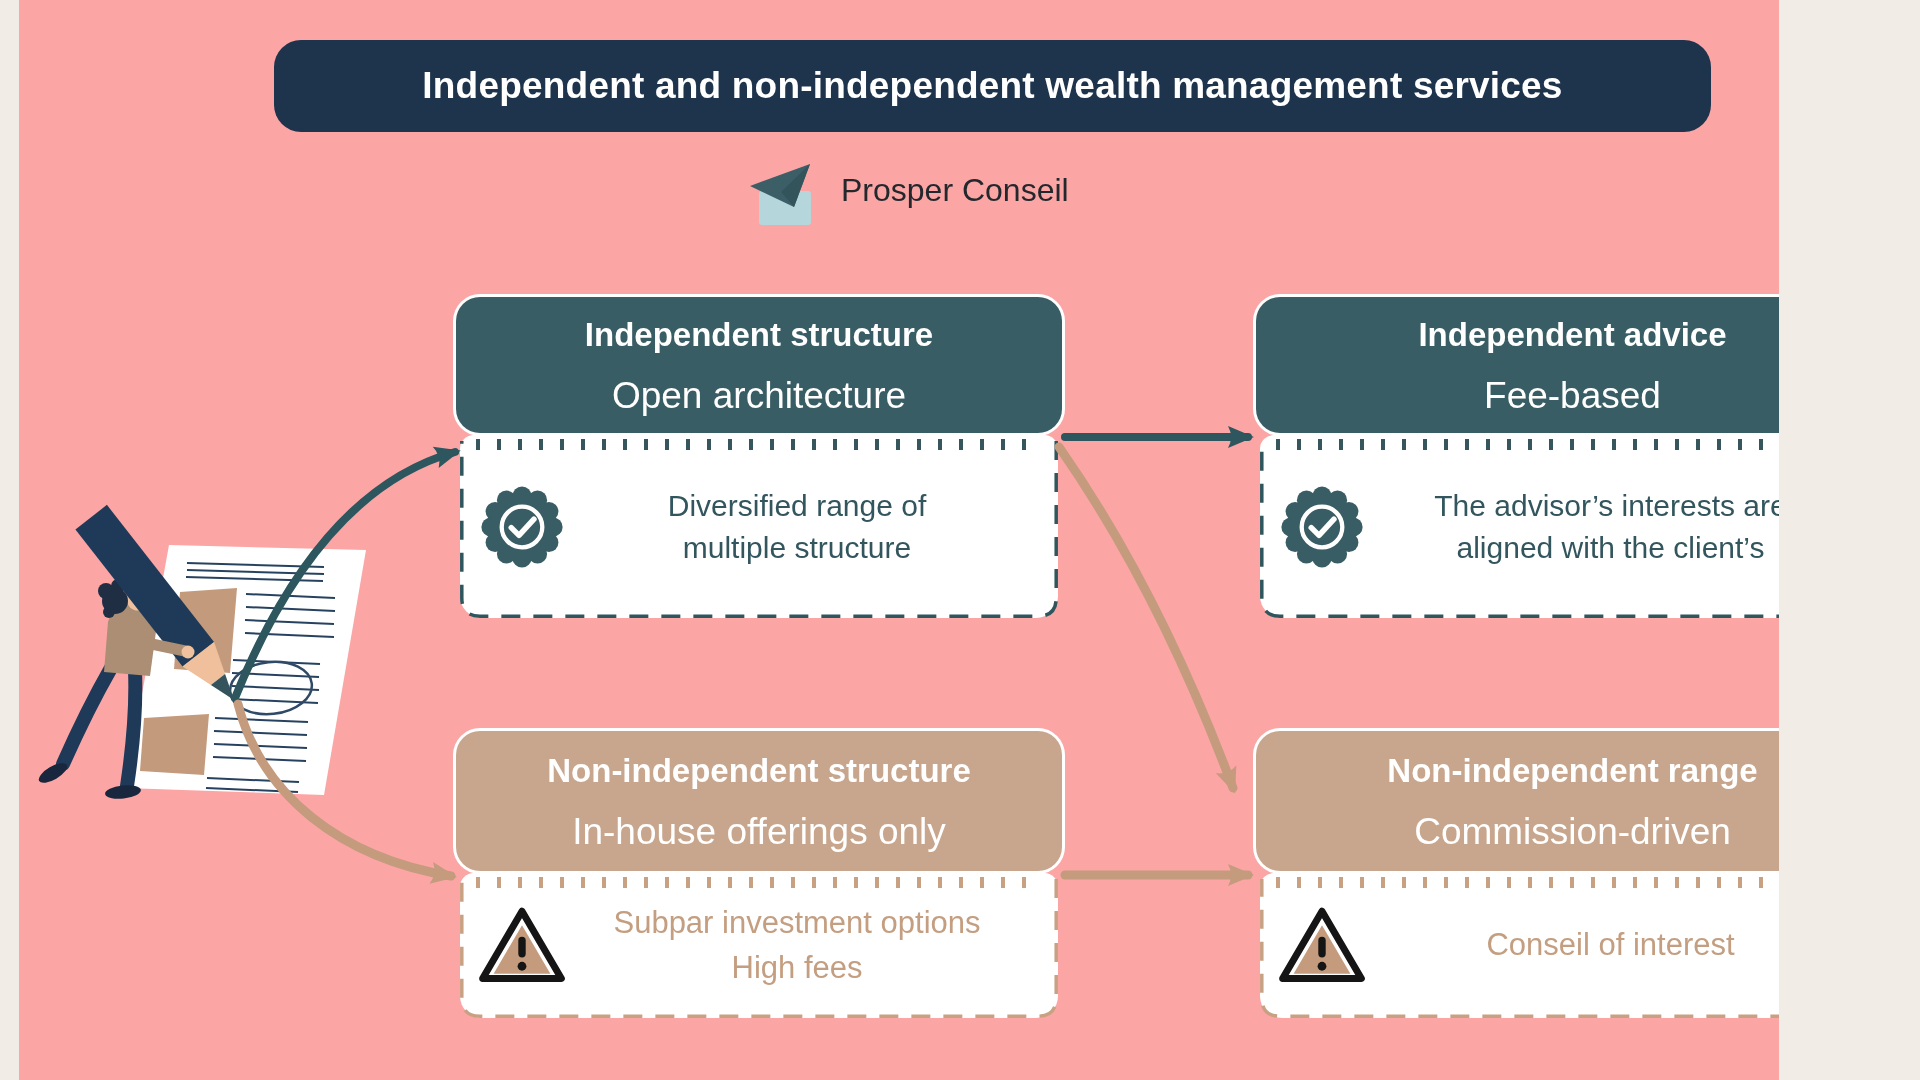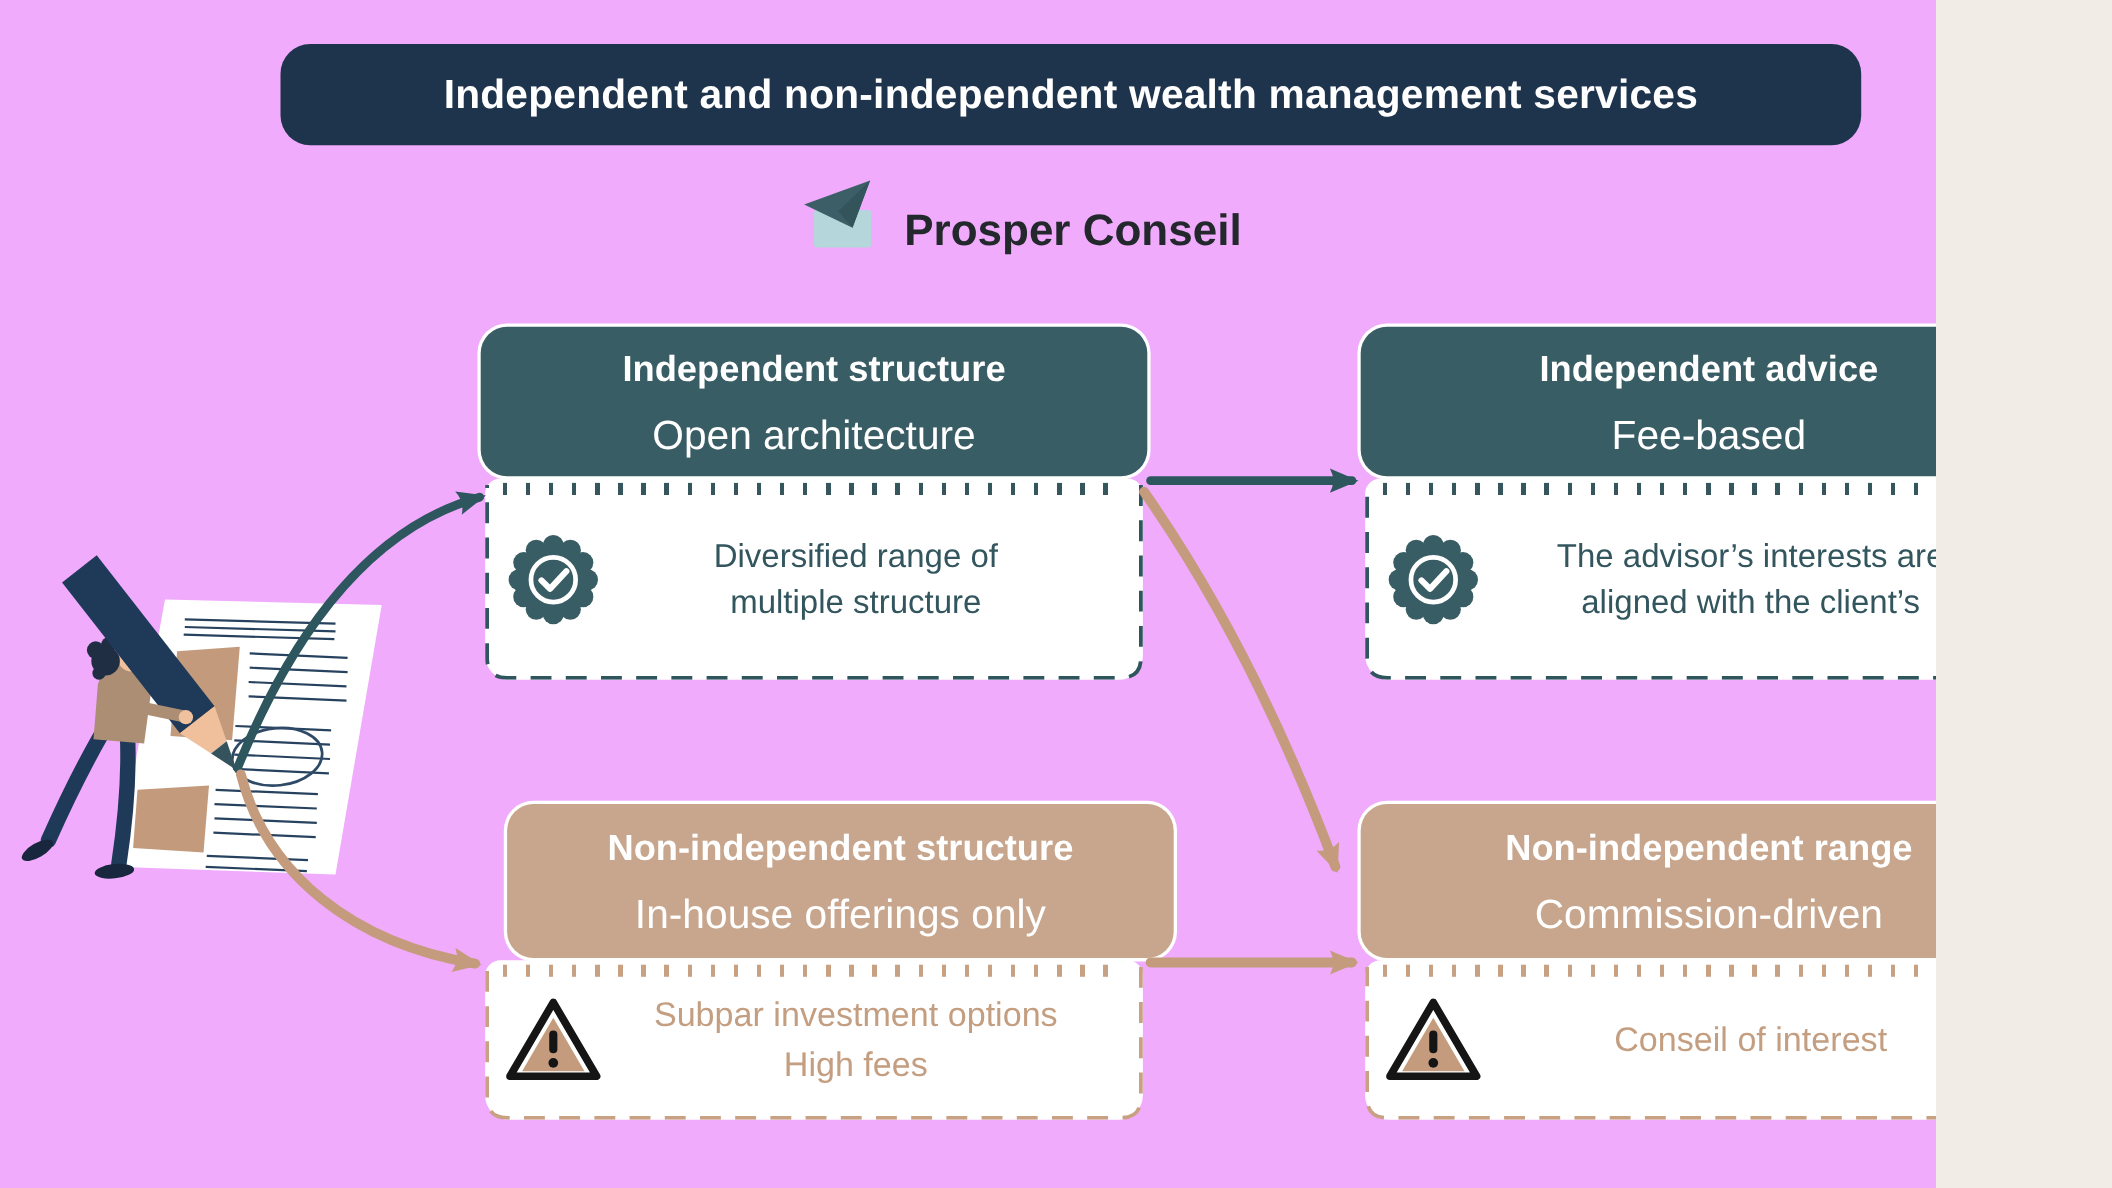--- a/index.html
+++ b/index.html
@@ -1,28 +1,28 @@
 <!DOCTYPE html>
 <html><head>
 <meta charset="utf-8">
 <style>
   html,body{margin:0;padding:0;background:#f2ece7;}
-  .stage{position:relative;width:1760px;height:1080px;background:#f0abfc;overflow:hidden;
-         font-family:"Liberation Sans",sans-serif;}
+  .stage{position:relative;width:1760px;height:1080px;background:#fca5a5;overflow:hidden;
+         font-family:"Liberation Sans",sans-serif;margin-left:19px;}
 
   
   .banner{position:absolute;left:255px;top:40px;width:1437px;height:92px;background:#1e344d;
           border-radius:27px;color:#fff;font-size:37px;font-weight:700;letter-spacing:.2px;
           display:flex;align-items:center;justify-content:center;}
 
   
   .logo{position:absolute;left:726px;top:158px;height:72px;display:flex;align-items:center;}
   .logo svg{display:block;}
-  .brand-name{position:absolute;left:96px;top:22px;height:60px;display:flex;align-items:center;
-              font-size:40px;font-weight:700;color:#23282d;letter-spacing:0;white-space:nowrap;}
+  .brand-name{position:absolute;left:96px;top:2px;height:60px;display:flex;align-items:center;
+              font-size:32px;font-weight:400;color:#23282d;letter-spacing:0;white-space:nowrap;}
 
   
   .hdr{position:absolute;border-radius:24px;box-shadow:0 0 0 3px #fff;color:#fff;
        display:flex;flex-direction:column;align-items:center;justify-content:center;gap:21px;
        padding-top:4px;box-sizing:border-box;}
   .hdr.teal{background:#395d64;}
   .hdr.tan{background:#c7a68d;}
   .hdr .t1{font-size:33px;font-weight:700;line-height:1.15;}
   .hdr .t2{font-size:37px;font-weight:400;line-height:1.15;}
 
@@ -186,21 +186,21 @@
           <path d="M27 36.5 L33.5 43 L46 29.5" fill="none" stroke="#fff" stroke-width="4.6" stroke-linecap="round" stroke-linejoin="round"></path>
         </svg>
       </span>
       <div class="dtext">
         <span>The advisor’s interests are</span>
         <span>aligned with the client’s</span>
       </div>
     </div>
   </div>
 
-  <div class="hdr tan" style="left:461px;top:731px;width:606px;height:140px">
+  <div class="hdr tan" style="left:437px;top:731px;width:606px;height:140px">
     <div class="t1">Non-independent structure</div>
     <div class="t2">In-house offerings only</div>
   </div>
   <div class="det tan" style="left:441px;top:873px;width:598px;height:145px">
     <svg class="dash" width="598" height="145" viewBox="0 0 598 145">
       <path class="dashpath" d="M596.2 6 L596.2 125 Q596.2 143.2 578 143.2 L20 143.2 Q1.8 143.2 1.8 125 L1.8 6"></path>
     </svg>
     <div class="ticks"></div>
     <div class="drow">
       <span class="dicon">

